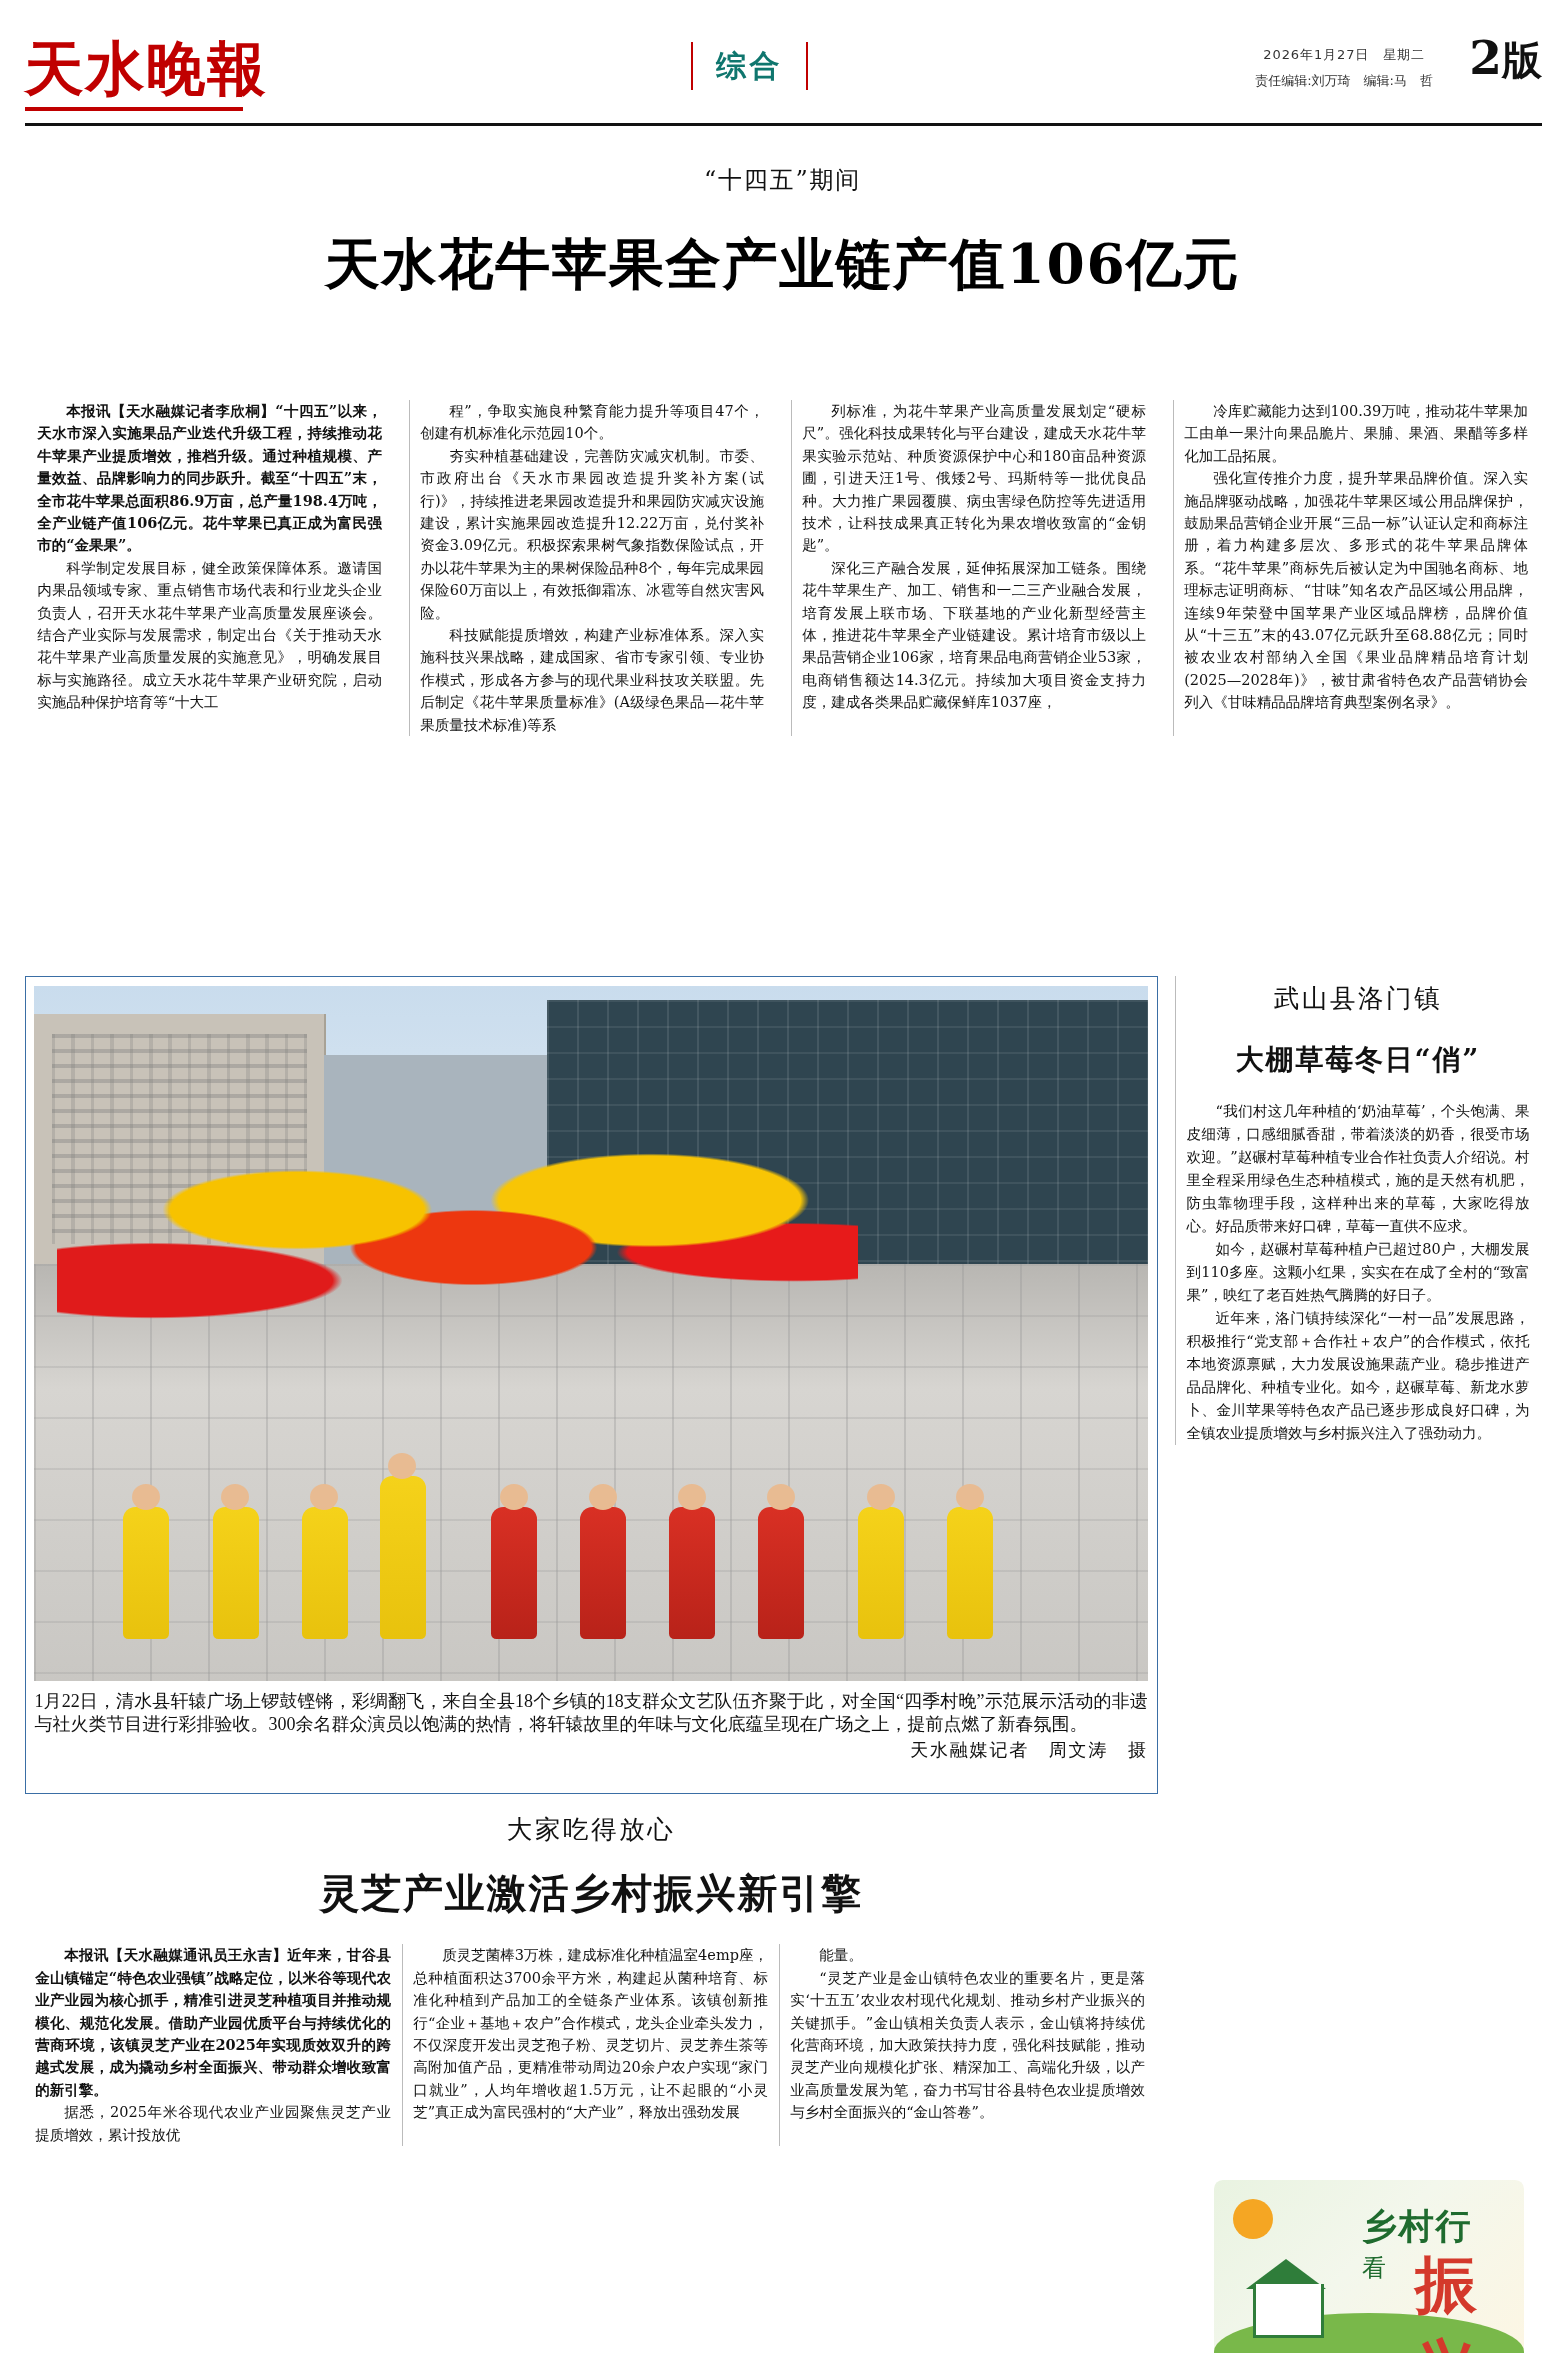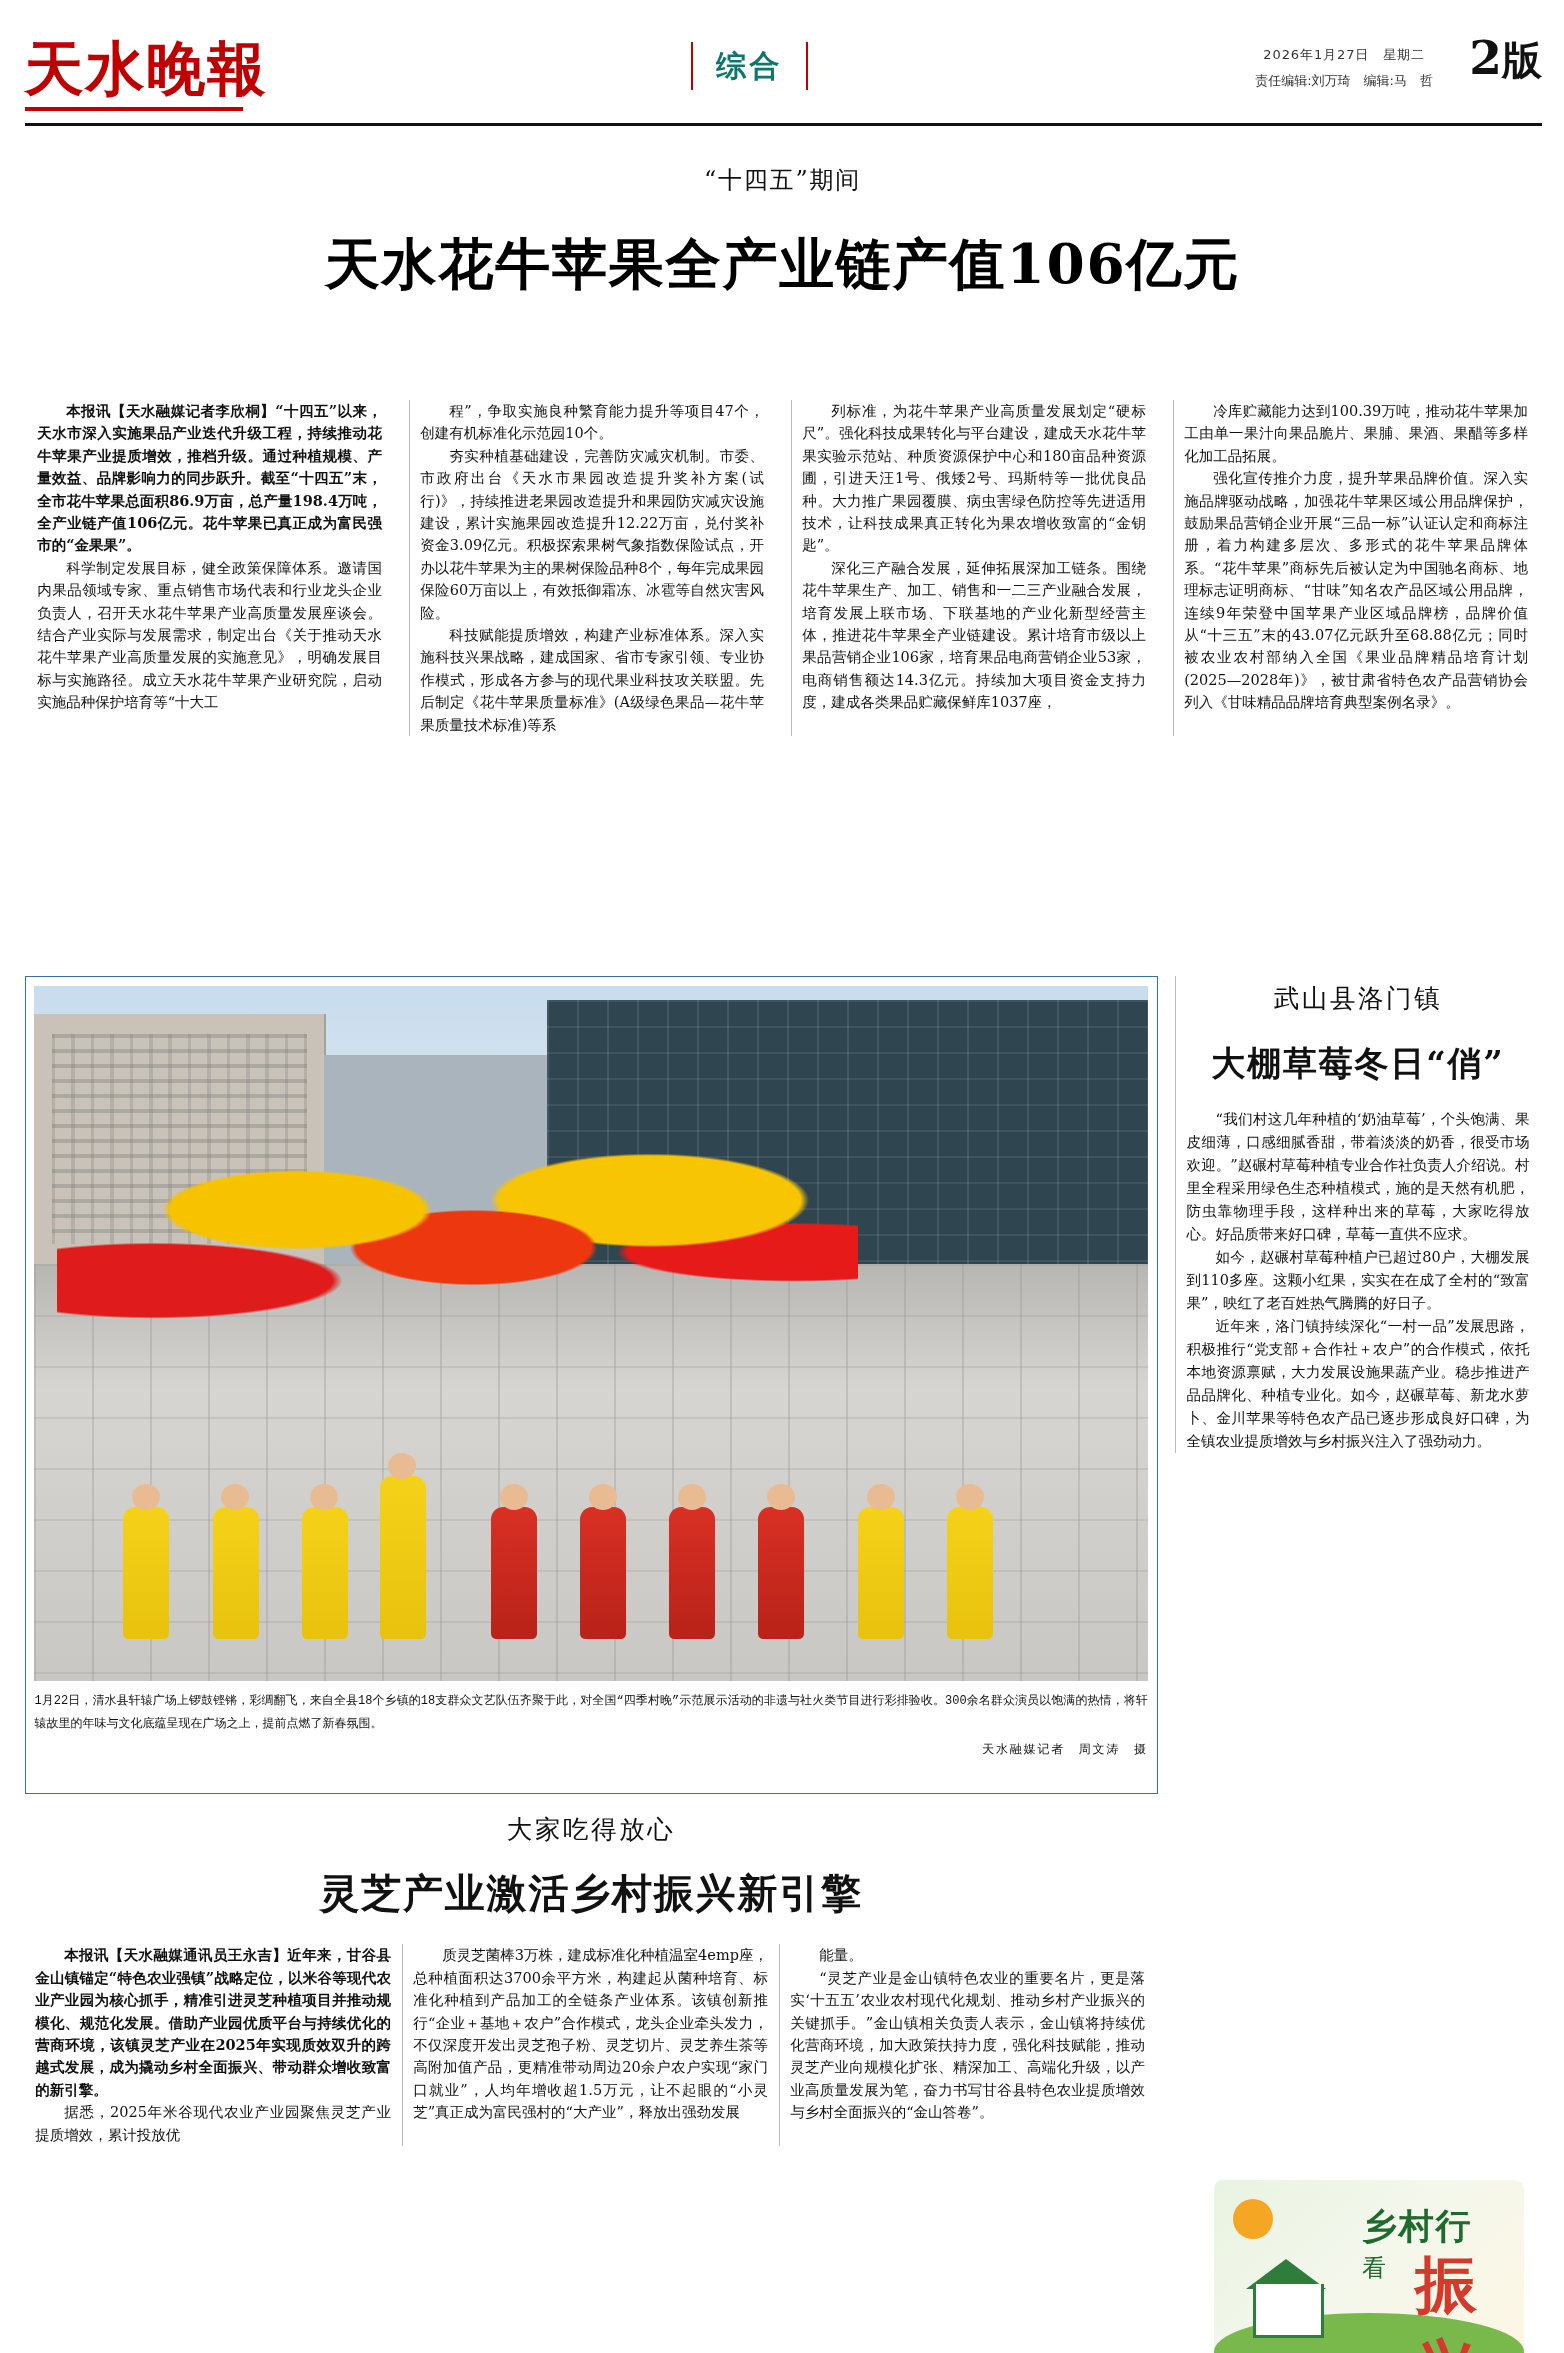--- a/index.html
+++ b/index.html
@@ -97,33 +97,33 @@
       radial-gradient(ellipse at 52% 46%, #e03a16 0 20%, transparent 21%),
       radial-gradient(ellipse at 74% 26%, #f3c516 0 18%, transparent 19%),
       radial-gradient(ellipse at 92% 48%, #d81e1e 0 16%, transparent 17%);
     filter:saturate(1.1);
   }
   .performer { position:absolute; bottom:6%; width:46px; height:132px; border-radius:12.3px 12.3px 5.3px 5.3px; }
   .p-yellow { background:linear-gradient(#f5d21a,#e8c20d); }
   .p-red { background:linear-gradient(#d93024,#b82219); }
   .performer:after { content:""; position:absolute; left:8.8px; top:-23px; width:28px; height:26px; border-radius:50%; background:#e8bb92; }
   .caption {
-    margin-top:8.8px; font-family:Liberation Mono, monospace;
-    font-size:12px; line-height:23px; text-align:justify; color:#111;
+    margin-top:8.8px; font-family:Liberation Serif, serif;
+    font-size:18px; line-height:23px; text-align:justify; color:#111;
   }
   .caption .byline { display:block; text-align:right; margin-top:3.5px; letter-spacing:1.8px; }
 
   
   .side {
     position:absolute; left:1175px; top:976px; width:365px; padding:0 10.6px;
     box-sizing:border-box; border-left:0.9px solid #bbb;
     font-family:"DejaVu Serif","Liberation Serif",serif;
   }
   .side .town { text-align:center; font-size:25.5px; letter-spacing:2.6px; margin-top:5.3px; }
-  .side .title { text-align:center; font-weight:bold; font-size:34px; letter-spacing:1.8px; margin-top:24.6px; }
+  .side .title { text-align:center; font-weight:bold; font-size:28px; letter-spacing:1.8px; margin-top:24.6px; }
   .side .body { margin-top:21px; font-size:14.5px; line-height:23px; text-align:justify; }
   .side .body p { margin:0; text-indent:2em; }
   .side .body p.first { text-indent:0; }
 
   
   .bottom { position:absolute; left:24.6px; top:1812px; width:1133px; }
   .bottom .town { text-align:center; font-family:"DejaVu Serif","Liberation Serif",serif; font-size:25.5px; letter-spacing:2.6px; }
   .bottom .title { text-align:center; font-family:"DejaVu Serif","Liberation Serif",serif; font-weight:bold; font-size:40px; letter-spacing:1.8px; margin-top:19.4px; }
   .bottom .cols3 { display:flex; margin-top:23px; }
   .bottom .c { width:377px; padding:0 10.6px; box-sizing:border-box;

